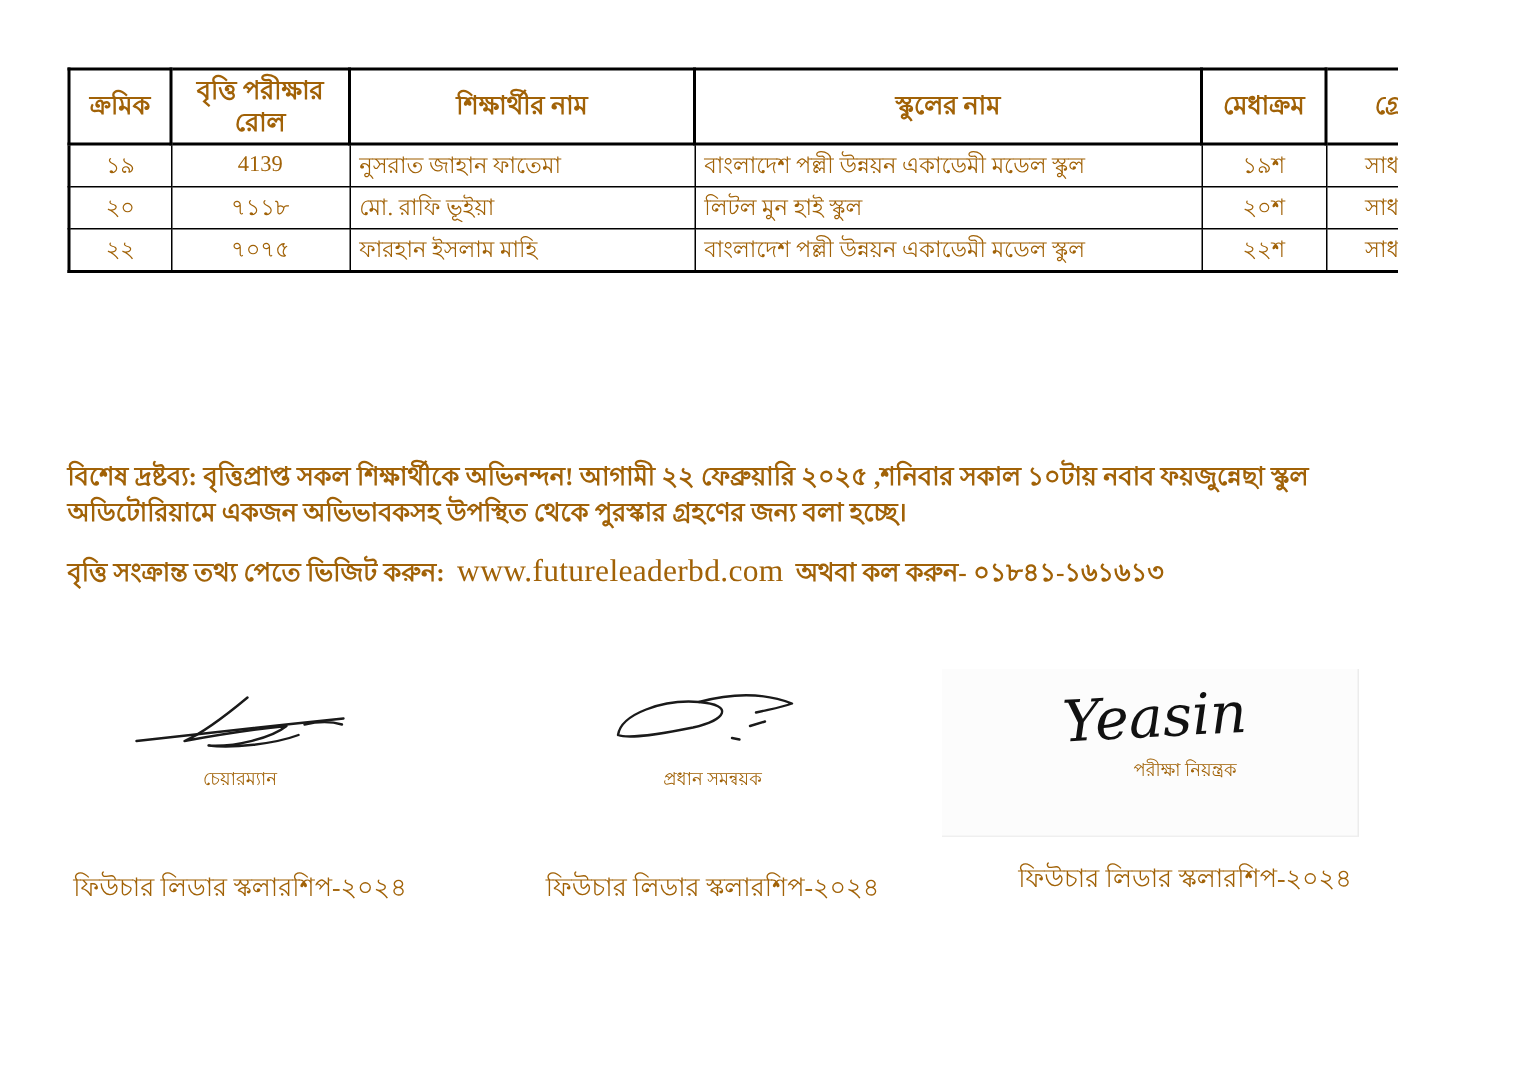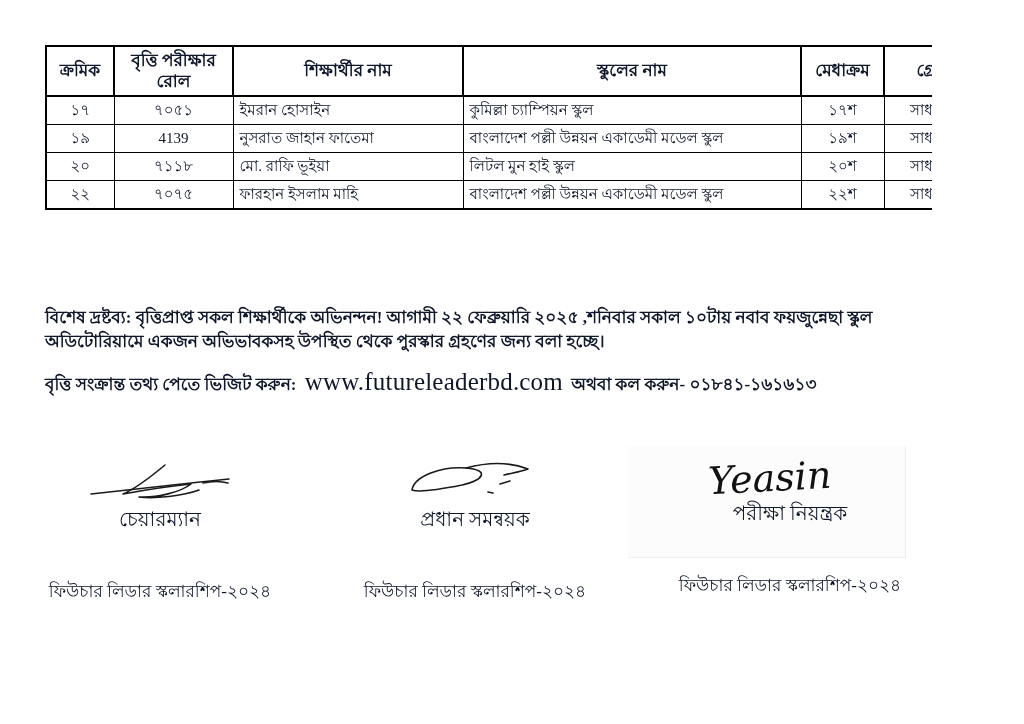--- a/index.html
+++ b/index.html
@@ -1,21 +1,21 @@
 <!DOCTYPE html>
 <html><head>
 <meta charset="utf-8">
 <style>
   * { margin:0; padding:0; box-sizing:border-box; }
   html,body { background:#ffffff; }
   .page {
     position:relative;
     width:932px; height:724px;
     background:#ffffff;
-    color:#0f172a;
+    color:#a16207;
     font-family:"Liberation Serif","DejaVu Serif",serif;
     overflow:hidden;
   }
 
   
   table.results {
     position:absolute; left:45px; top:45px;
     width:935px;
     border-collapse:collapse;
     table-layout:fixed;
@@ -53,40 +53,40 @@
     font-family:Liberation Serif, serif;
   }
   .contact-line {
     position:absolute; left:45px; top:368px;
     font-weight:bold;
     font-size:17px;
     white-space:nowrap;
   }
   .contact-line .website {
     font-weight:normal;
-    font-size:25px;
+    font-size:21px;
     letter-spacing:0.2px;
     padding:0 4px;
   }
 
   
   .scan-artifact {
     position:absolute; left:628px; top:446px;
     width:278px; height:112px;
     background:rgba(0,0,0,0.012);
     border-right:1px solid rgba(0,0,0,0.06);
     border-bottom:1px solid rgba(0,0,0,0.05);
   }
   .sig-block {
     position:absolute;
     width:270px;
     text-align:center;
   }
   .sig-block .sig-art { height:52px; display:flex; align-items:flex-end; justify-content:center; }
-  .sig-title { font-size:20px; line-height:23px; }
+  .sig-title { font-size:12px; line-height:23px; }
   .sig-org   { font-size:17px; line-height:25px;margin-top:48px; }
   .sig-1 { left:25px;  top:456px; }
   .sig-2 { left:340px; top:456px; }
   .sig-3 { left:655px; top:450px; }
   svg .stroke { fill:none; stroke:#1a1a1a; stroke-width:1.6; stroke-linecap:round; stroke-linejoin:round; }
   svg .sig-text {
     fill:#111;
     font-family:"DejaVu Serif","Liberation Serif",serif;
     font-style:italic;
     font-size:38px;
@@ -110,28 +110,20 @@
       <tr>
         <th>ক্রমিক</th>
         <th>বৃত্তি পরীক্ষার রোল</th>
         <th>শিক্ষার্থীর নাম</th>
         <th>স্কুলের নাম</th>
         <th>মেধাক্রম</th>
         <th>গ্রেড</th>
       </tr>
     </thead>
     <tbody>
-        <tr>
-          <td class="align-c">১৭</td>
-          <td class="align-c">৭০৫১</td>
-          <td class="align-l">ইমরান হোসাইন</td>
-          <td class="align-l">কুমিল্লা চ্যাম্পিয়ন স্কুল</td>
-          <td class="align-c">১৭শ</td>
-          <td class="align-c">সাধারণ</td>
-        </tr>
         <tr>
           <td class="align-c">১৯</td>
           <td class="align-c">4139</td>
           <td class="align-l">নুসরাত জাহান ফাতেমা</td>
           <td class="align-l">বাংলাদেশ পল্লী উন্নয়ন একাডেমী মডেল স্কুল</td>
           <td class="align-c">১৯শ</td>
           <td class="align-c">সাধারণ</td>
         </tr>
         <tr>
           <td class="align-c">২০</td>

